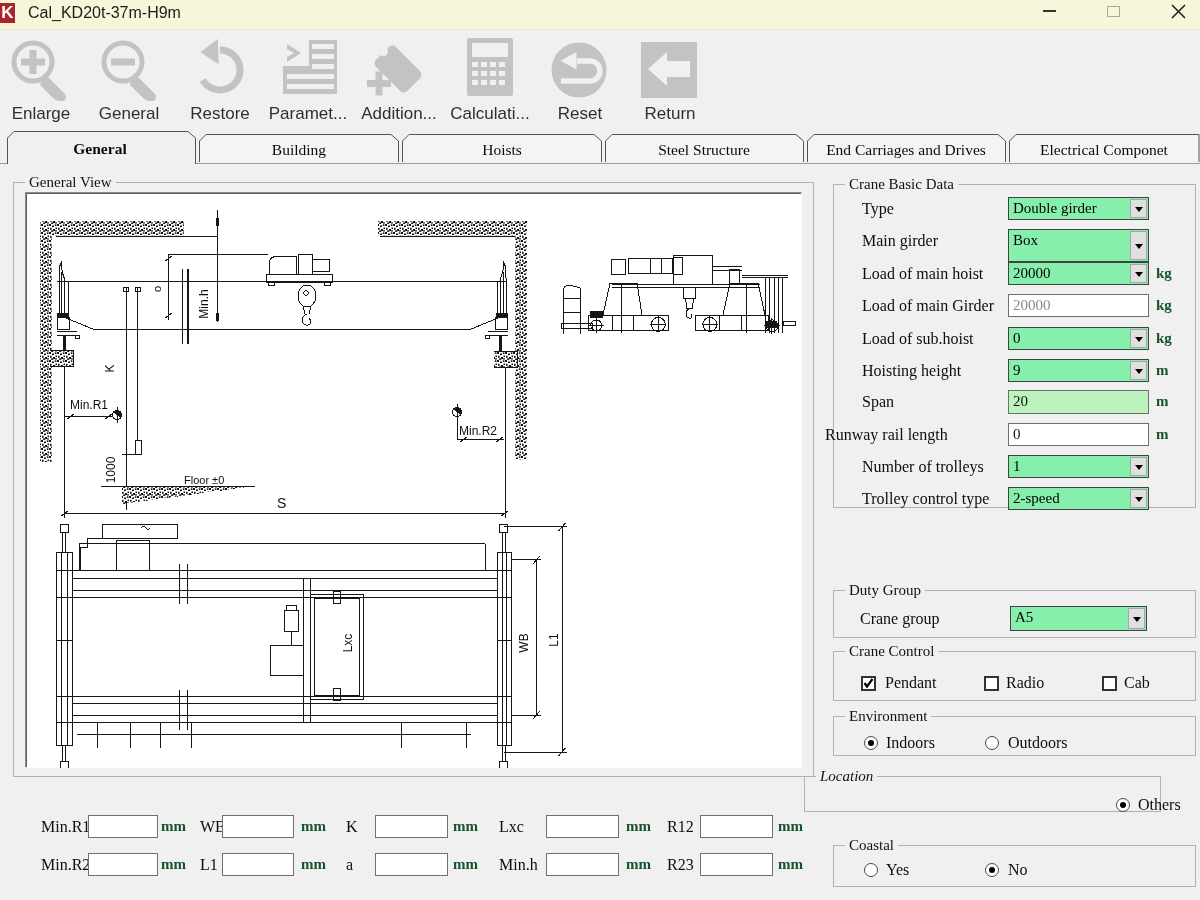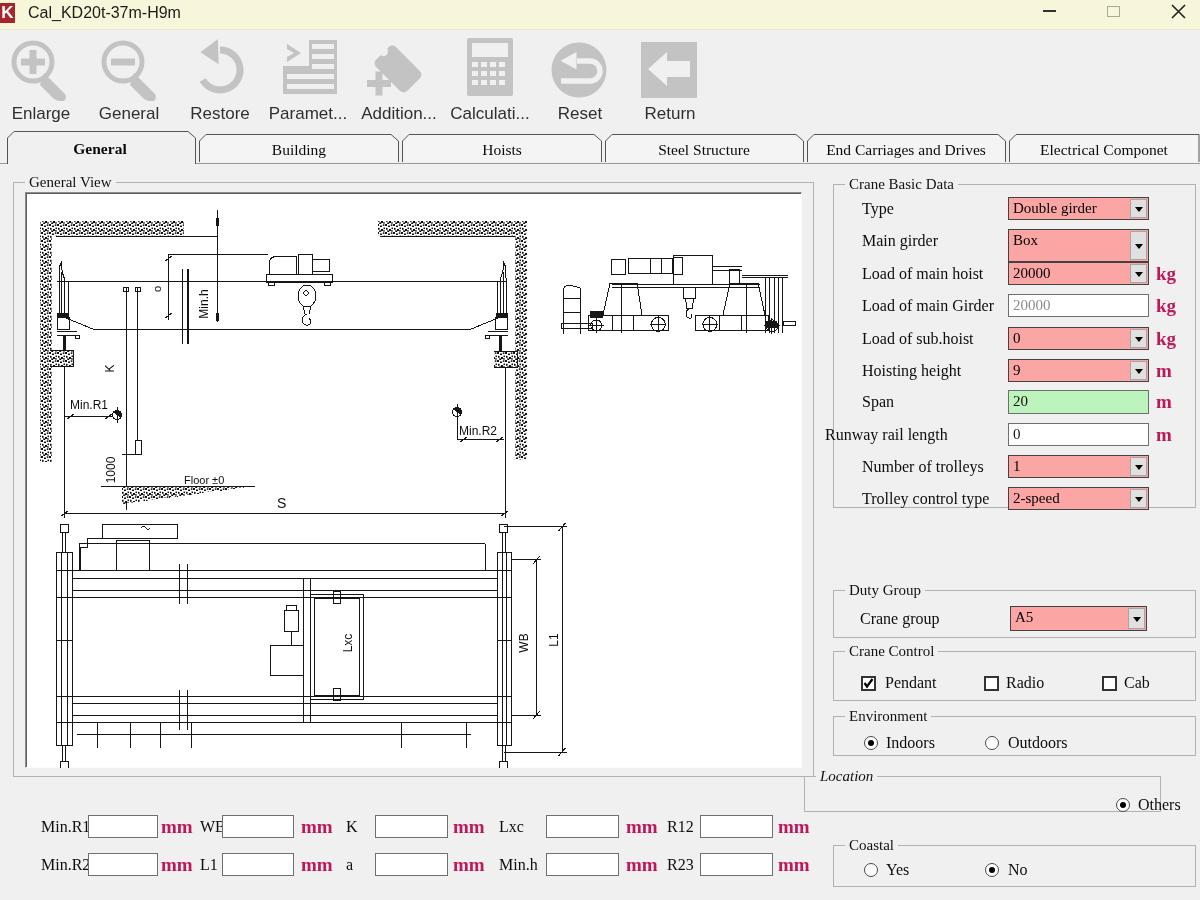--- a/index.html
+++ b/index.html
@@ -14,23 +14,23 @@
 .wbtn{position:absolute;font-family:"Liberation Sans",sans-serif;color:#222;}
 
 #toolbar{position:absolute;left:0;top:31px;width:1200px;height:99px;background:#f0f0f0;}
 .toollbl{position:absolute;top:104px;width:110px;text-align:center;font-family:"Liberation Sans",sans-serif;
  font-size:17px;color:#2f2f2f;}
 
 .grp{position:absolute;border:1px solid #b2b2b2;}
 .grp>span.cap{position:absolute;top:-10px;left:11px;background:#f0f0f0;padding:0 4px;font-size:15px;color:#111;line-height:18px;white-space:nowrap;}
 
 .lbl{position:absolute;font-size:16px;color:#0d0d0d;line-height:23px;white-space:nowrap;}
-.unit{position:absolute;font-size:19px;font-weight:bold;color:#be185d;line-height:23px;}
+.unit{position:absolute;font-size:15px;font-weight:bold;color:#14532d;line-height:23px;}
 .tb{position:absolute;background:#fff;border:1px solid #6f6f6f;font-size:15px;line-height:20px;padding-left:4px;color:#111;}
-.dd{position:absolute;background:#fca5a5;border:1px solid #424242;font-size:15px;line-height:20px;padding-left:4px;color:#000;}
+.dd{position:absolute;background:#86efac;border:1px solid #424242;font-size:15px;line-height:20px;padding-left:4px;color:#000;}
 .dd .btn{position:absolute;right:1px;top:1px;bottom:1px;width:17px;background:#e0e0e0;border:1px solid #a6a6a6;}
 .dd .btn:after{content:"";position:absolute;left:50%;top:50%;margin-left:-4px;margin-top:-2px;
  border-left:4px solid transparent;border-right:4px solid transparent;border-top:5px solid #000;}
 .cb{position:absolute;width:15px;height:15px;background:#fff;border:2px solid #333;}
 .rb{position:absolute;width:14px;height:14px;background:#fff;border:1px solid #494949;border-radius:50%;}
 .rb.sel:after{content:"";position:absolute;left:3px;top:3px;width:6px;height:6px;background:#000;border-radius:50%;}
 
 .optlbl{position:absolute;font-size:16px;color:#0d0d0d;}
 </style></head>
 <body>

